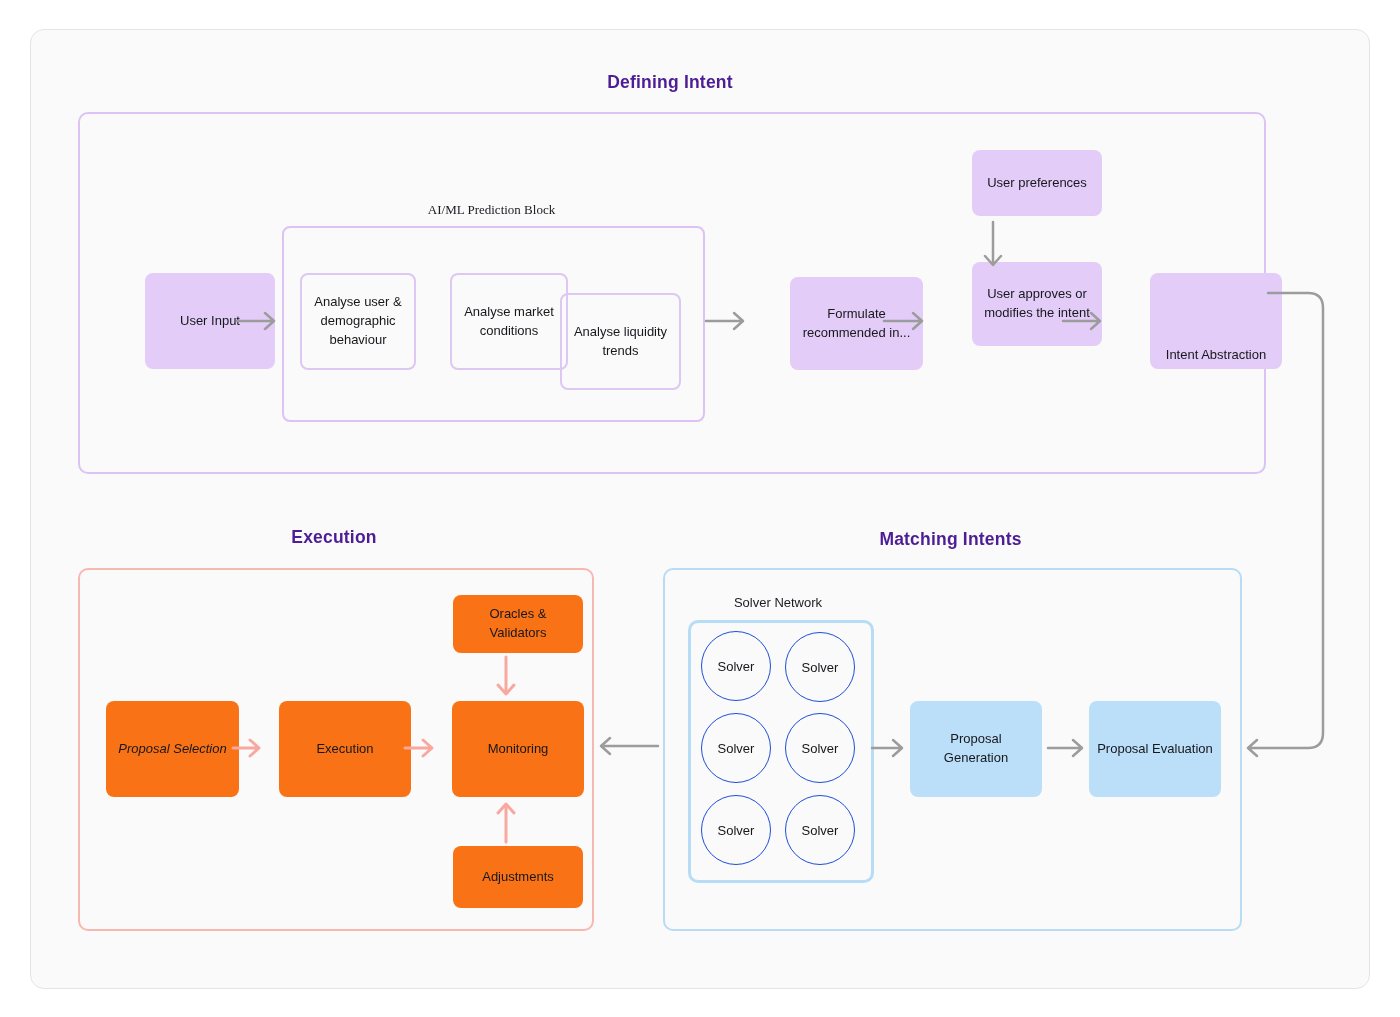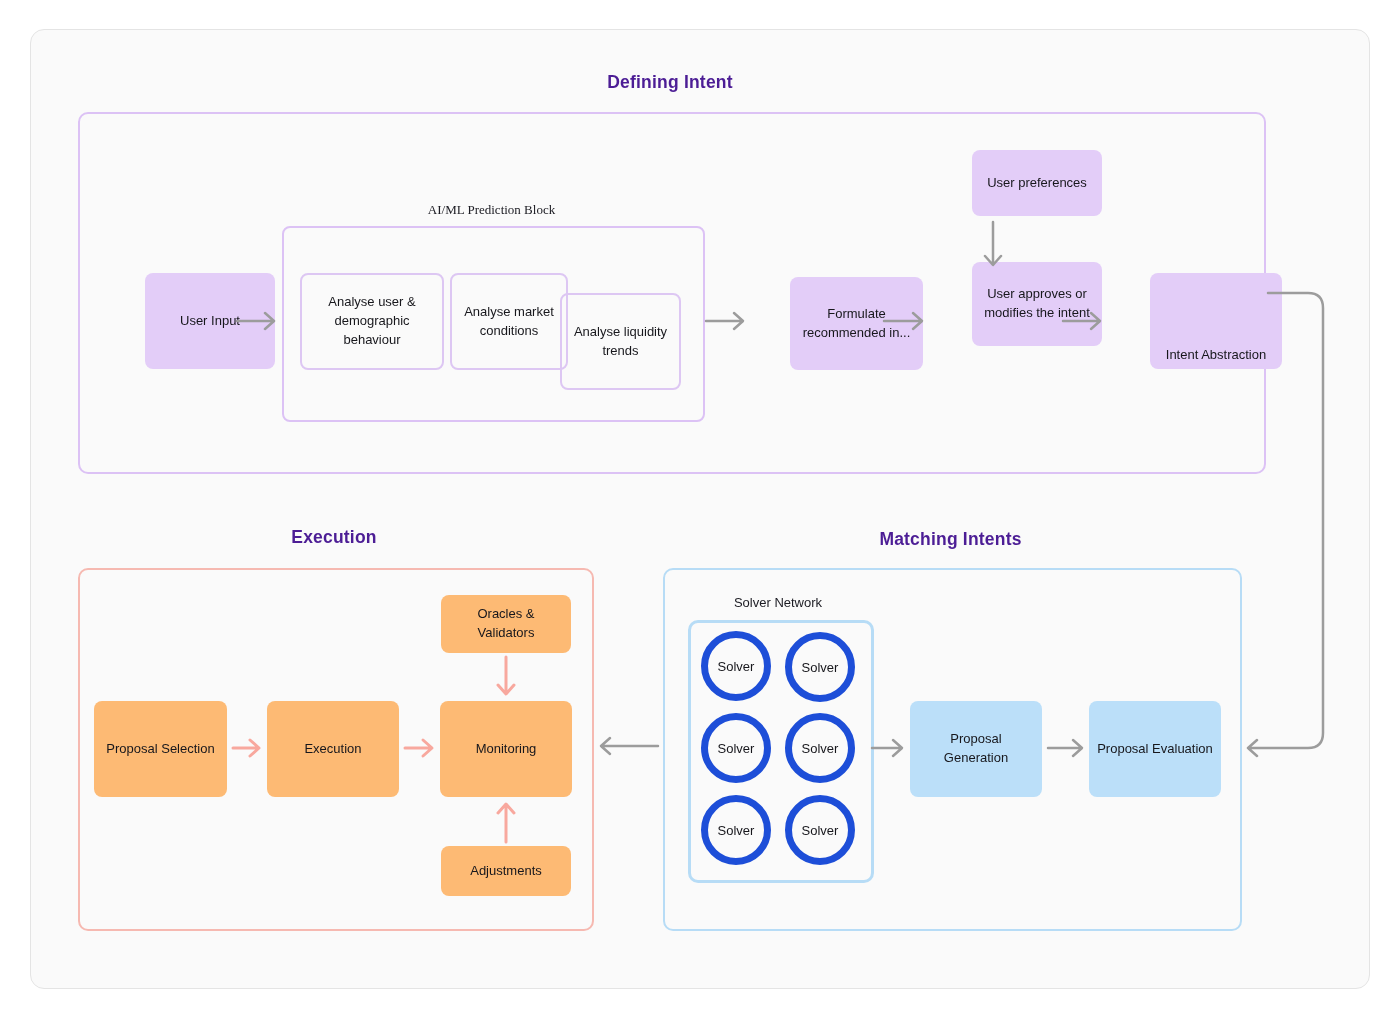--- a/index.html
+++ b/index.html
@@ -24,25 +24,25 @@
   .c-blue{border:2px solid #B7DCF6;}
   .c-inner-purple{border:2px solid #DCC2F5;border-radius:8px;}
   .c-inner-blue{border:3px solid #B7DCF6;border-radius:10px;}
   .node{
     position:absolute;display:flex;align-items:center;justify-content:center;
     text-align:center;font-size:13px;line-height:1.45;border-radius:8px;
     padding:4px 8px;box-sizing:border-box;color:#17171C;
   }
   .n-purple{background:#E3CDF8;margin-left:44px;}
   .n-purple-outline{background:transparent;border:2px solid #DDC7F3;}
-  .n-pink{background:#fdba74;}
+  .n-pink{background:#f97316;margin-left:12px;}
   .n-blue{background:#BBDFF9;}
   .solver-circle{
     position:absolute;width:70px;height:70px;border-radius:50%;
-    border:7px solid #1d4ed8;display:flex;align-items:center;justify-content:center;
+    border:1px solid #1d4ed8;display:flex;align-items:center;justify-content:center;
     font-size:13px;box-sizing:border-box;background:transparent;
   }
   .arrows{position:absolute;left:0;top:0;pointer-events:none;}
   .garrow{stroke:#9C9C9C;stroke-width:2.5;fill:none;stroke-linecap:round;stroke-linejoin:round;}
   .parrow{stroke:#F8A89E;stroke-width:3;fill:none;stroke-linecap:round;stroke-linejoin:round;}
 </style>
 </head>
 <body>
 
 <div class="canvas">
@@ -52,21 +52,21 @@
   <div class="section-title" style="left:78px;top:72px;width:1184px;">Defining Intent</div>
   <div class="container c-purple" style="left:78px;top:112px;width:1184px;height:358px;"></div>
 
   <div class="group-label" style="left:282px;top:202px;width:419px;font-family:Liberation Serif, serif;">AI/ML Prediction Block</div>
   <div class="container c-inner-purple" style="left:282px;top:226px;width:419px;height:192px;"></div>
 
   <div class="node n-purple" style="left:101px;top:273px;width:130px;height:96px;">
     <span>User Input</span>
   </div>
 
-  <div class="node n-purple-outline" style="left:300px;top:273px;width:144px;height:97px;justify-content:flex-end;">
+  <div class="node n-purple-outline" style="left:300px;top:273px;width:116px;height:97px;justify-content:flex-end;">
     <span>Analyse user &amp; demographic behaviour</span>
   </div>
   <div class="node n-purple-outline" style="left:430px;top:273px;width:118px;height:97px;margin-left:20px;">
     <span>Analyse market conditions</span>
   </div>
   <div class="node n-purple-outline" style="left:560px;top:273px;width:121px;height:97px;margin-top:20px;">
     <span>Analyse liquidity trends</span>
   </div>
 
   <div class="node n-purple" style="left:746px;top:277px;width:133px;height:93px;">
@@ -84,30 +84,30 @@
   <div class="node n-purple" style="left:1106px;top:273px;width:132px;height:96px;align-items:flex-end;">
     <span>Intent Abstraction</span>
   </div>
 
   <div class="section-title" style="left:78px;top:527px;width:512px;">Execution</div>
   <div class="container c-pink" style="left:78px;top:568px;width:512px;height:359px;"></div>
 
   <div class="node n-pink" style="left:441px;top:595px;width:130px;height:58px;">
     <span>Oracles &amp; Validators</span>
   </div>
-  <div class="node n-pink" style="left:94px;top:701px;width:133px;height:96px;">
+  <div class="node n-pink" style="left:94px;top:701px;width:133px;height:96px;font-style:italic;">
     <span>Proposal Selection</span>
   </div>
   <div class="node n-pink" style="left:267px;top:701px;width:132px;height:96px;">
     <span>Execution</span>
   </div>
   <div class="node n-pink" style="left:440px;top:701px;width:132px;height:96px;">
     <span>Monitoring</span>
   </div>
-  <div class="node n-pink" style="left:441px;top:846px;width:130px;height:50px;">
+  <div class="node n-pink" style="left:441px;top:846px;width:130px;height:62px;">
     <span>Adjustments</span>
   </div>
 
   <div class="section-title" style="left:663px;top:529px;width:575px;">Matching Intents</div>
   <div class="container c-blue" style="left:663px;top:568px;width:575px;height:359px;"></div>
 
   <div class="group-label" style="left:688px;top:595px;width:180px;">Solver Network</div>
   <div class="container c-inner-blue" style="left:688px;top:620px;width:180px;height:257px;"></div>
 
   <div class="solver-circle" style="left:701px;top:631px;">

